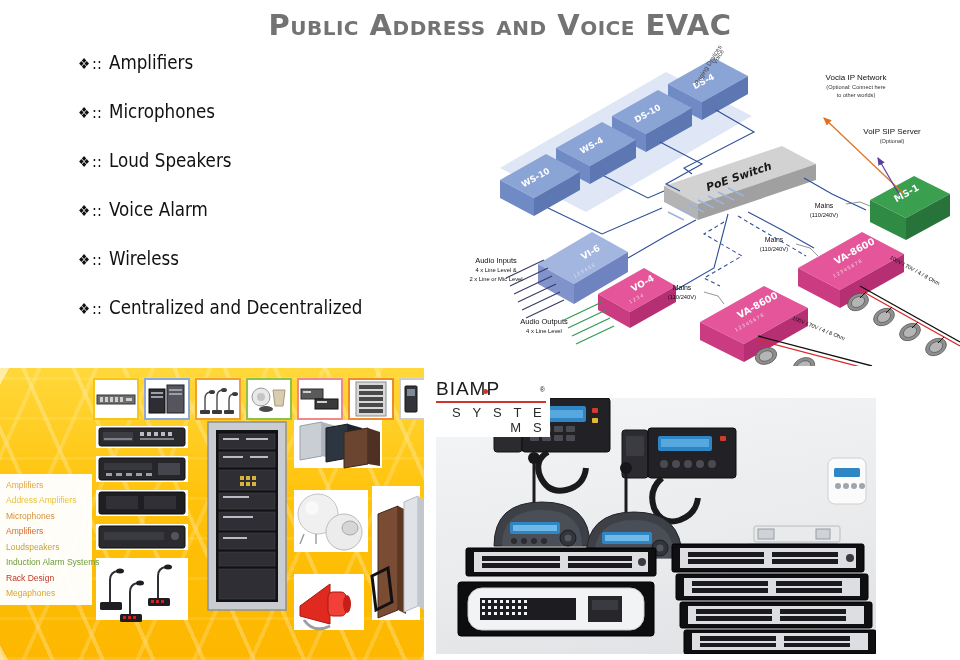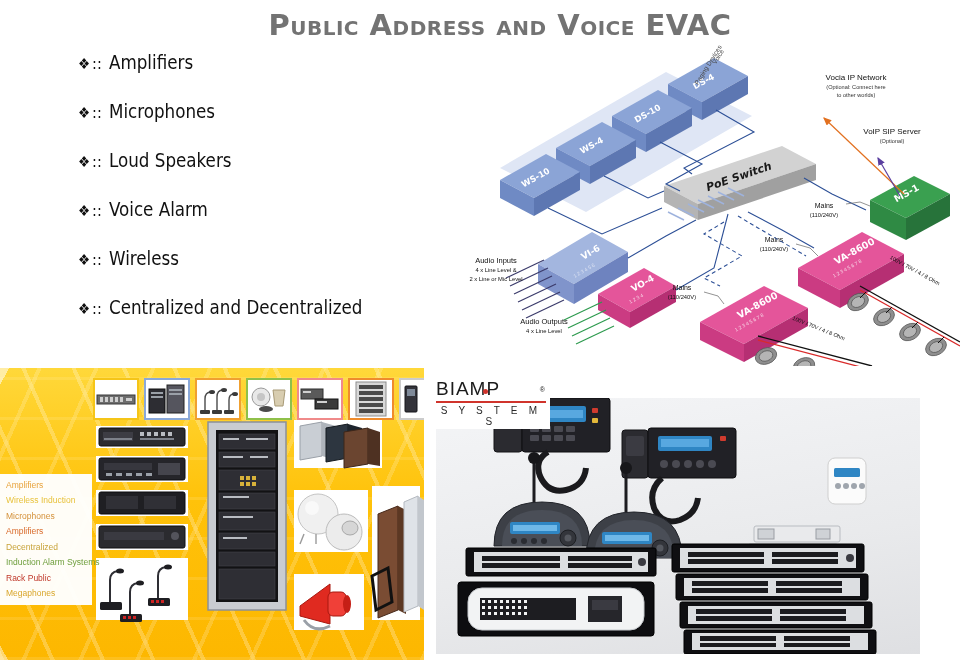--- a/index.html
+++ b/index.html
@@ -85,36 +85,36 @@
     background:rgba(255,255,255,.97);
     padding:3px 0 4px 4px; z-index:5;
   }
   .yp-menu-item {
     font-size:8.5px; line-height:1.0; padding:3.5px 2px 3.5px 2px;
     font-family:"Liberation Sans", sans-serif;
     white-space:nowrap;
   }
 
   #photo-panel {
-    position:absolute; left:424px; top:0; width:496px; height:292px;
+    position:absolute; left:424px; top:0; width:452px; height:292px;
     background:#ffffff; overflow:hidden;
   }
   #biamp-logo {
     position:absolute; left:8px; top:8px; width:118px; z-index:6;
     background:#fff; padding:2px 4px;
   }
   .biamp-word{
     display:flex; align-items:center; justify-content:space-between;
     font-family:"Liberation Sans", sans-serif;
     font-size:19px; font-weight:400; letter-spacing:1px; color:#1b1b1b;
     position:relative;
   }
   .biamp-word .regmark{font-size:7px; vertical-align:super; color:#1b1b1b;}
   .biamp-rule{height:1.5px;background:#d0342c;margin:1px 0 2px;}
-  .biamp-sys{font-size:10px; letter-spacing:4.2px; color:#2a2a2a; text-align:center;}
+  .biamp-sys{font-size:13px; letter-spacing:4.2px; color:#2a2a2a; text-align:right;}
   .biamp-dot{position:absolute; left:47px; top:11px; width:5px;height:5px;border-radius:50%;background:#d0342c;}
 
   #photo-scene { position:absolute; left:12px; top:30px; width:512px; height:256px; background:linear-gradient(170deg,#f4f5f7 0%,#e9eaec 60%,#dedfe2 100%); }
 </style>
 </head>
 <body>
 
 <div id="slide-title">Public Address and Voice EVAC</div>
 
 <div id="bullet-list">
@@ -588,36 +588,36 @@
         <ellipse cx="347" cy="236" rx="4" ry="9" fill="#c51f16"></ellipse>
         <path d="M304,252 Q314,266 330,258" fill="none" stroke="#9aa0a8" stroke-width="3"></path>
       </g>
     </svg>
 
     <div id="yp-menu">
       <div class="yp-menu-item" style="color:#e8a33d">
         <span>Amplifiers</span>
       </div>
       <div class="yp-menu-item" style="color:#e8c23d">
-        <span>Wireless Induction</span>
+        <span>Address Amplifiers</span>
       </div>
       <div class="yp-menu-item" style="color:#d4913a">
         <span>Microphones</span>
       </div>
       <div class="yp-menu-item" style="color:#d96a2b">
         <span>Amplifiers</span>
       </div>
       <div class="yp-menu-item" style="color:#c8a33a">
-        <span>Decentralized</span>
+        <span>Loudspeakers</span>
       </div>
       <div class="yp-menu-item" style="color:#6e9e3c">
         <span>Induction Alarm Systems</span>
       </div>
       <div class="yp-menu-item" style="color:#c0392b">
-        <span>Rack Public</span>
+        <span>Rack Design</span>
       </div>
       <div class="yp-menu-item" style="color:#d9a62b">
         <span>Megaphones</span>
       </div>
     </div>
   </div>
 
   <div id="photo-panel">
 
     <div id="biamp-logo">

